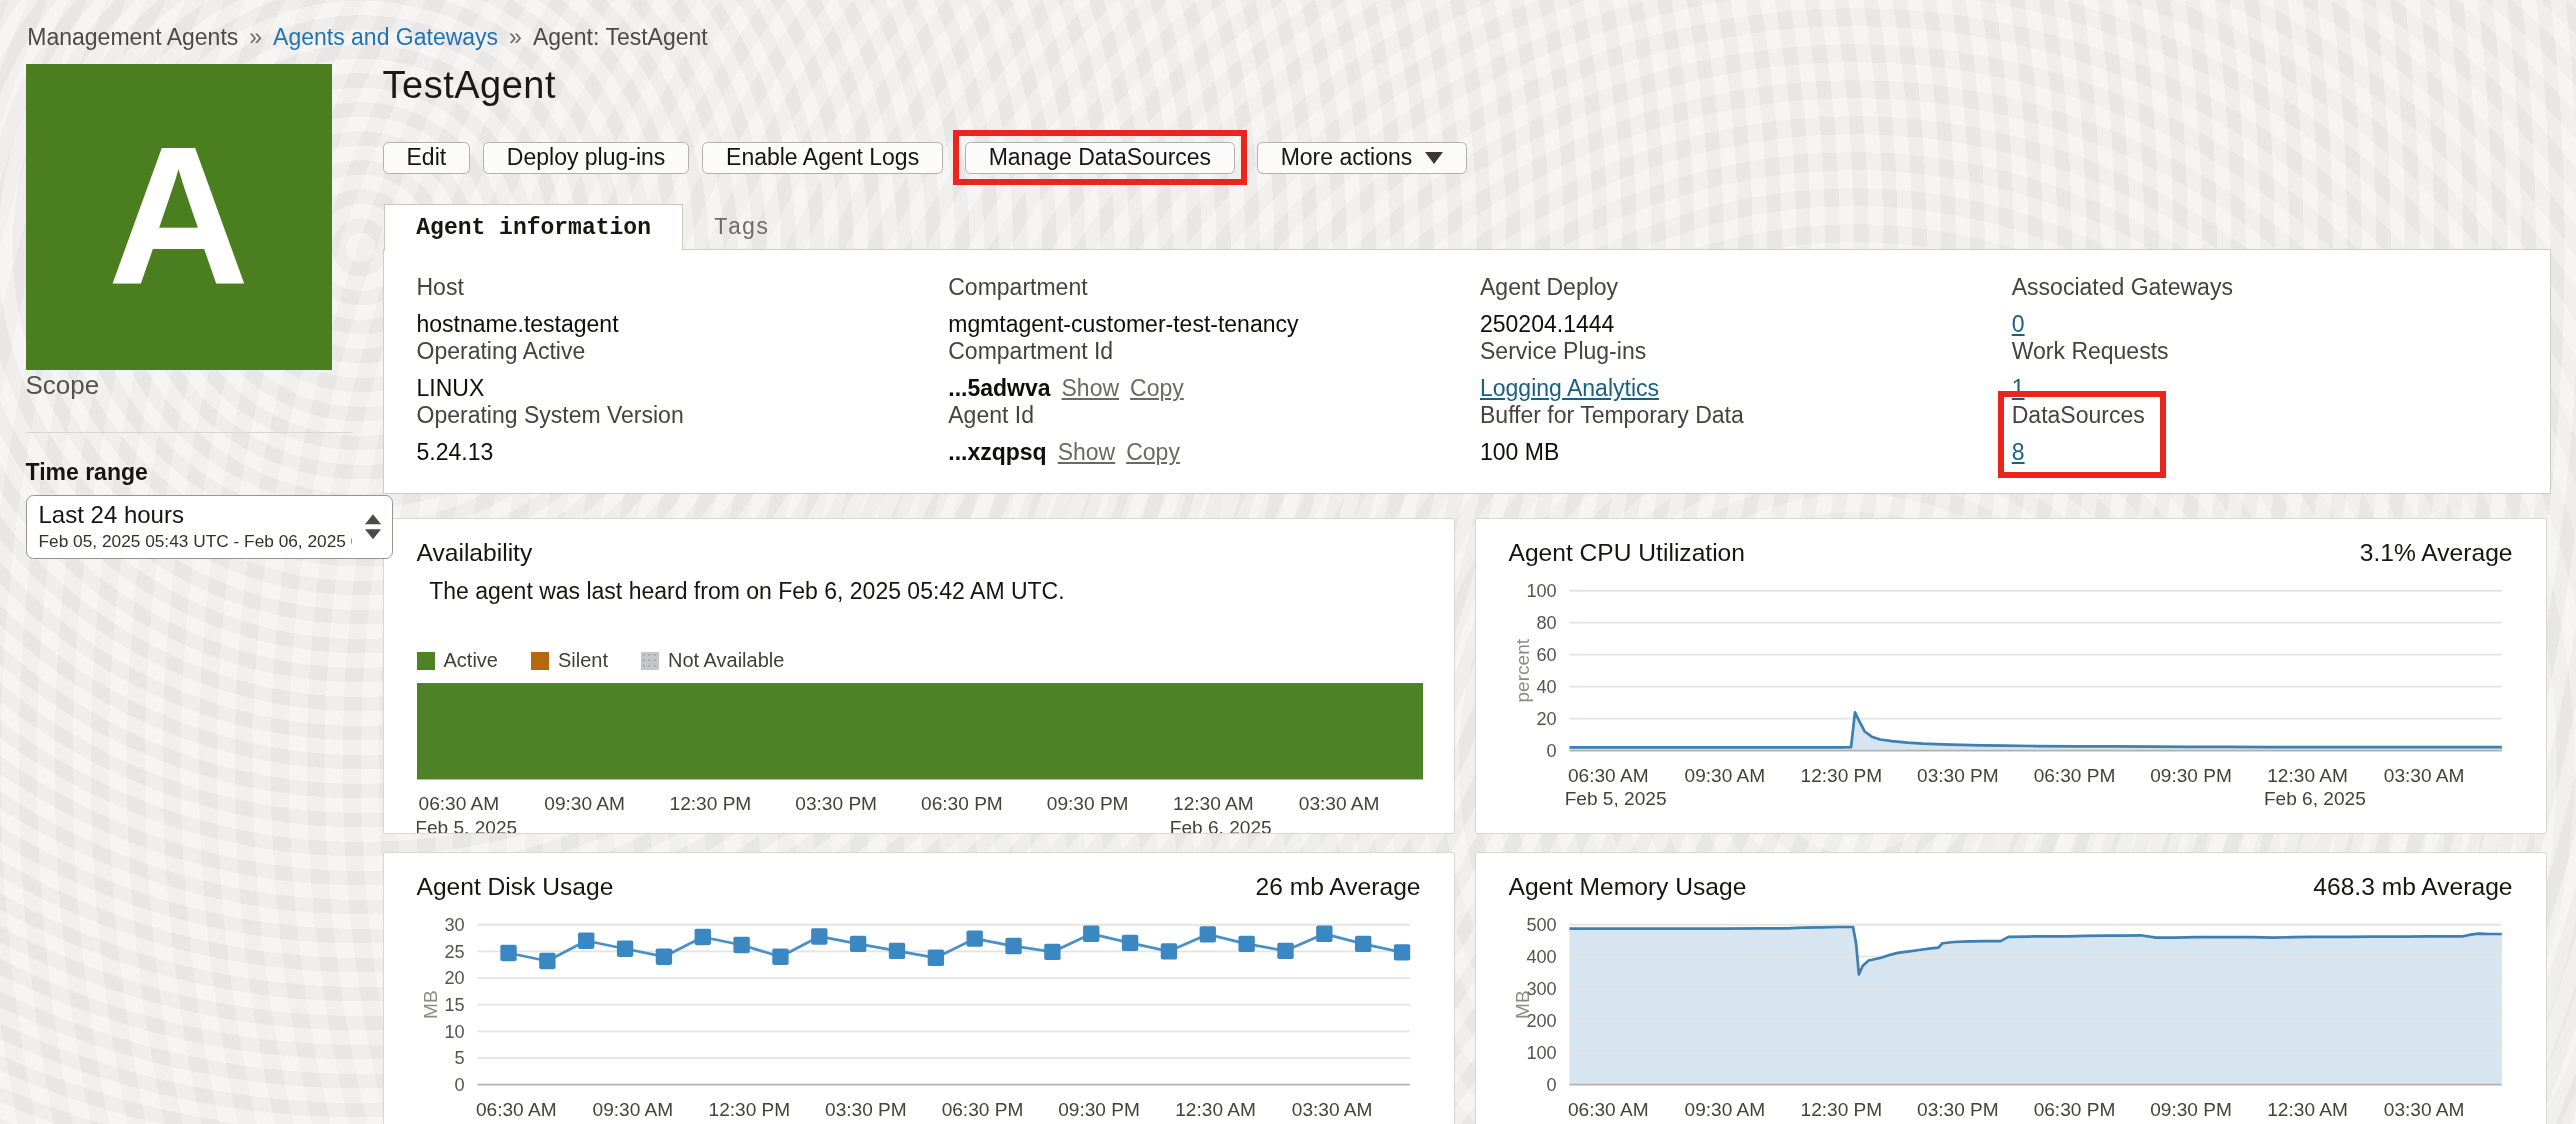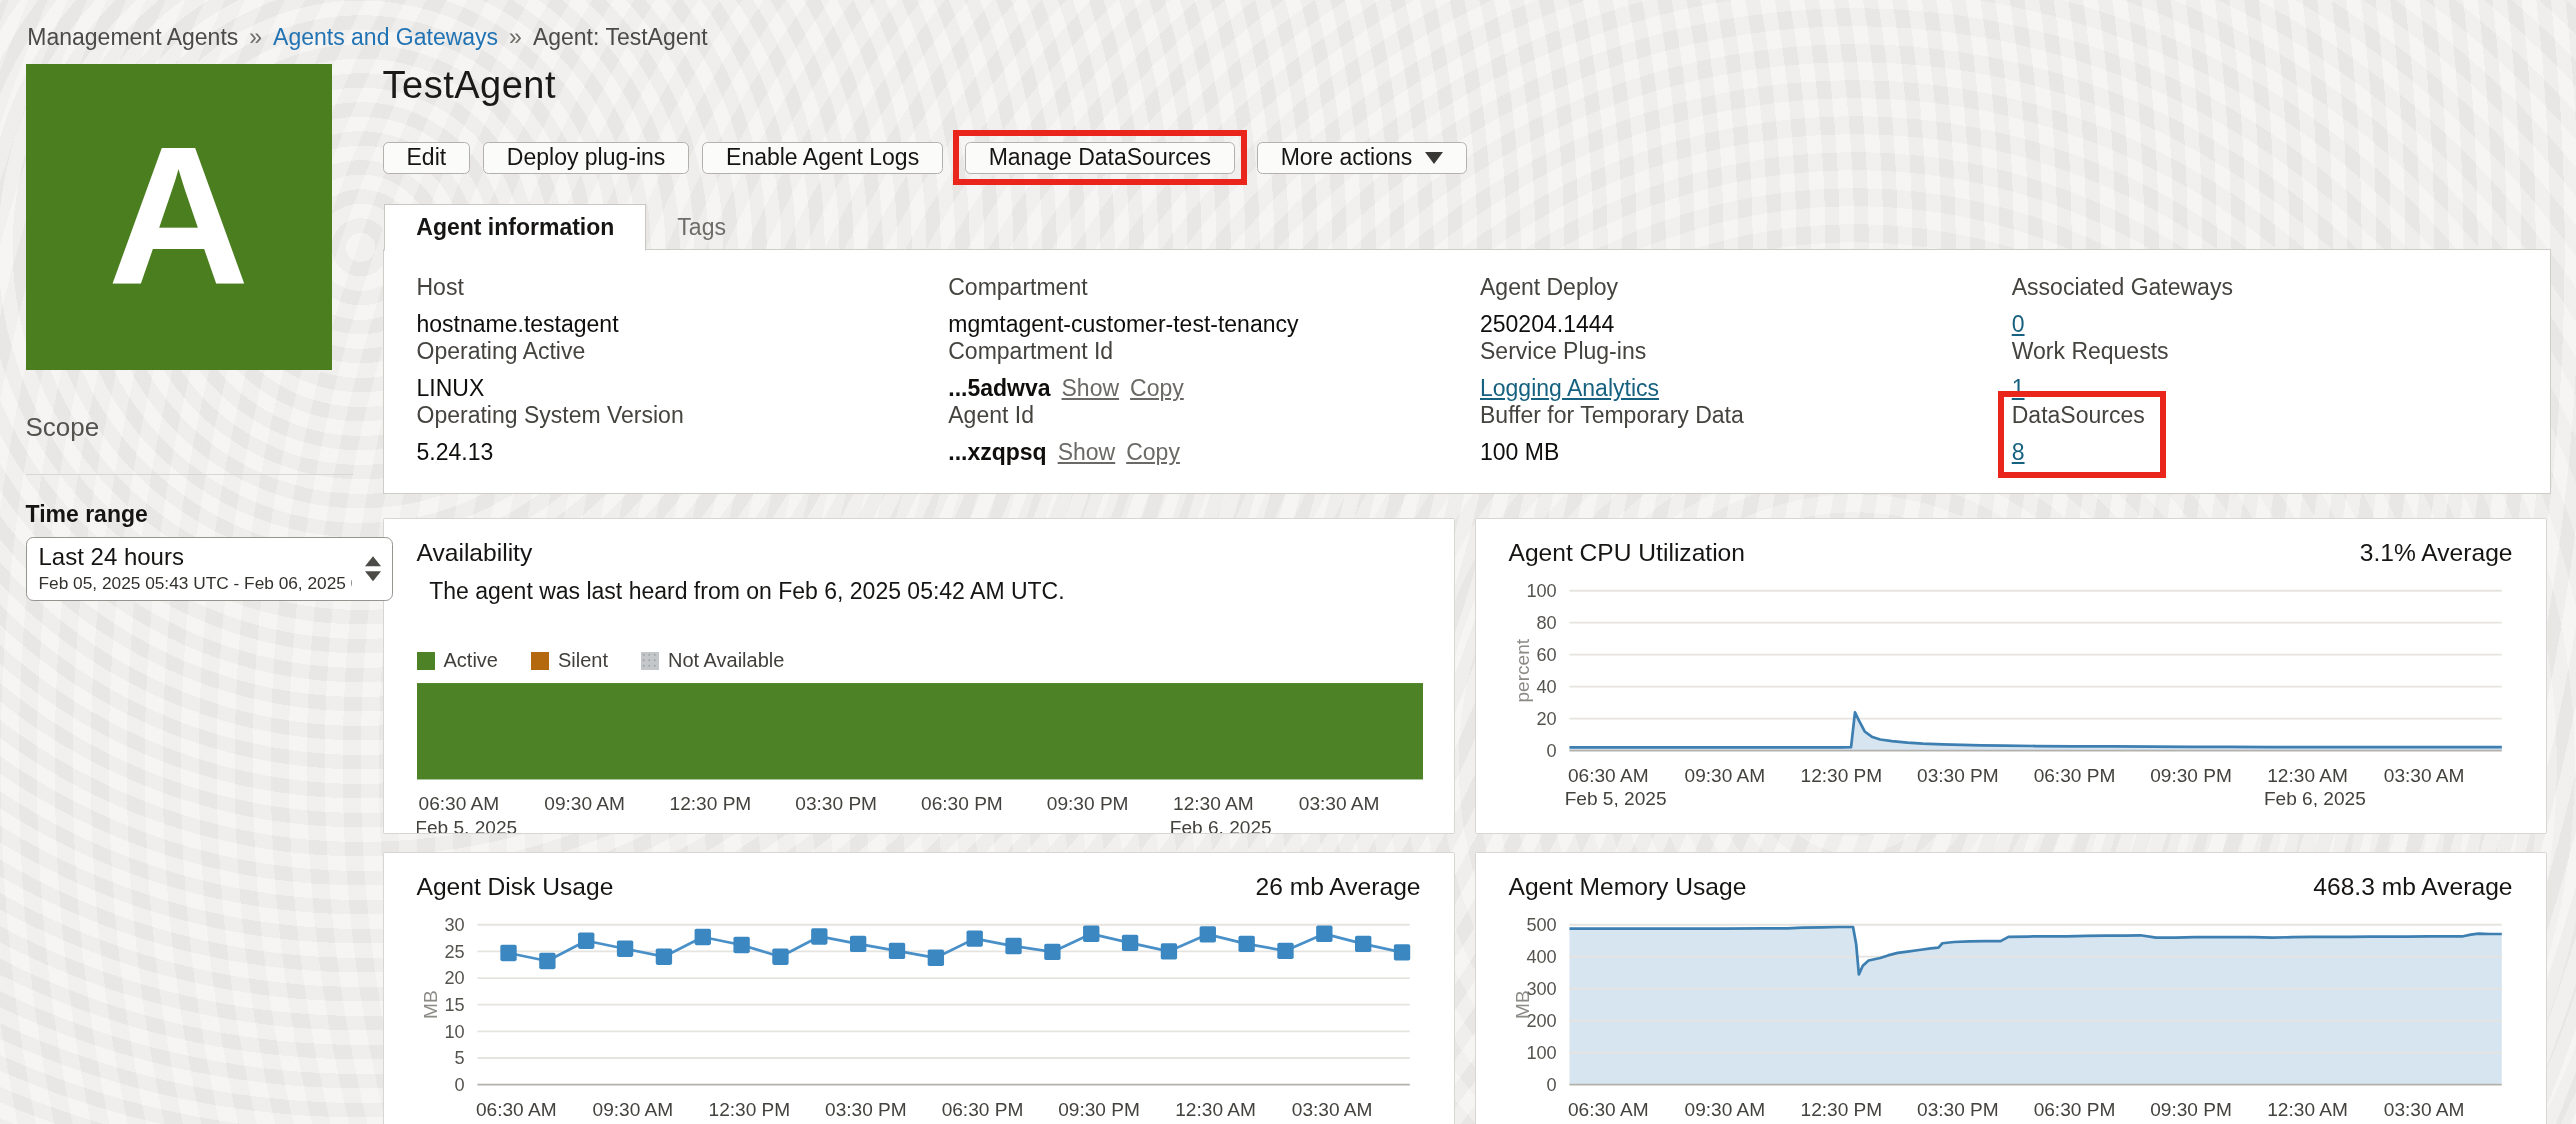--- a/index.html
+++ b/index.html
@@ -20,42 +20,42 @@
   .bc-sep { color:#6e6c67; }
 
   
   .layout { display:flex; margin-top:12.7px; }
   .sidebar { width:357px; flex:0 0 357px; }
   .main { flex:1; min-width:0; }
 
   
   .avatar { width:306px; height:306px; background:#4a7e1f; display:flex; align-items:center; justify-content:center; }
   .avatar span { color:#fff; font-size:196px; font-weight:700; line-height:1; }
-  .scope { margin-top:42px; font-size:26px; color:#54524d; }
+  .scope { font-size:26px; color:#54524d; }
   .side-divider { border:none; border-top:1.8px solid #d8d6d2; margin:31px 3.6px 0 0; width:327px; }
   .tr-label { margin-top:25.5px; font-size:23px; font-weight:700; color:#161513; }
   .select { position:relative; margin-top:9px; width:367px; background:#fff; border:1.8px solid #949஡1;
             border:1.8px solid #96948f; border-radius:7.3px; padding:5.5px 40px 6.4px 12px; cursor:pointer; }
   .sel-l1 { font-size:24px; color:#161513; white-space:nowrap; overflow:hidden; }
   .sel-l2 { font-size:17.3px; color:#33312d; white-space:nowrap; overflow:hidden; margin-top:1.8px; }
   .spinner { position:absolute; right:11px; top:50%; transform:translateY(-50%); display:flex; flex-direction:column; gap:5.5px; align-items:center; }
   .arr-up { width:0; height:0; border-left:8.2px solid transparent; border-right:8.2px solid transparent; border-bottom:10px solid #4c4a46; }
   .arr-dn { width:0; height:0; border-left:8.2px solid transparent; border-right:8.2px solid transparent; border-top:10px solid #4c4a46; }
 
   
   h1.page-title { font-size:38px; font-weight:400; color:#1a1916; letter-spacing:0.5px; }
   .actions { display:flex; align-items:center; gap:12.7px; margin-top:24px; height:53px; }
   .btn { font-family:inherit; display:inline-flex; align-items:center; gap:12.7px; height:32px; padding:0 23px;
          font-size:23px; color:#161513; background:#fbfbfa; border:1.8px solid #b3b1ac; border-radius:5.5px; cursor:pointer; white-space:nowrap; }
   .caret { width:0; height:0; border-left:9px solid transparent; border-right:9px solid transparent; border-top:12px solid #3a3834; }
   .red-wrap { display:inline-flex; border:6.4px solid #e9251c; padding:5.5px; margin:-12px -2.7px; }
 
   
   .tabs { display:flex; margin-top:20px; position:relative; z-index:2; padding-left:1.8px; }
-  .tab { font-size:23px; padding:0 31px; height:47px; display:flex; align-items:center; color:#6e6c67; cursor:pointer; }
+  .tab { font-size:23px; padding:0 31px; height:47px; display:flex; align-items:center; color:#6e6c67; cursor:pointer;font-family:Liberation Mono, monospace; }
   .tab.active { background:#fff; border:1.8px solid #c9c7c2; border-bottom:1.8px solid #fff; color:#161513; font-weight:700; }
 
   
   .panel { background:#fff; border:1.8px solid #cfcdc8; margin-top:-1.8px; padding:24px 33px 27px 33px; position:relative; z-index:1; }
   .info-grid { display:grid; grid-template-columns:repeat(4,1fr); column-gap:27px; }
   .info-col { display:flex; flex-direction:column; }
   .field { position:relative; width:fit-content; min-width:164px; }
   .f-label { font-size:23px; color:#45433e; }
   .f-value { font-size:23px; color:#0f0e0c; margin-top:10px; }
   .f-value b { font-weight:700; }

